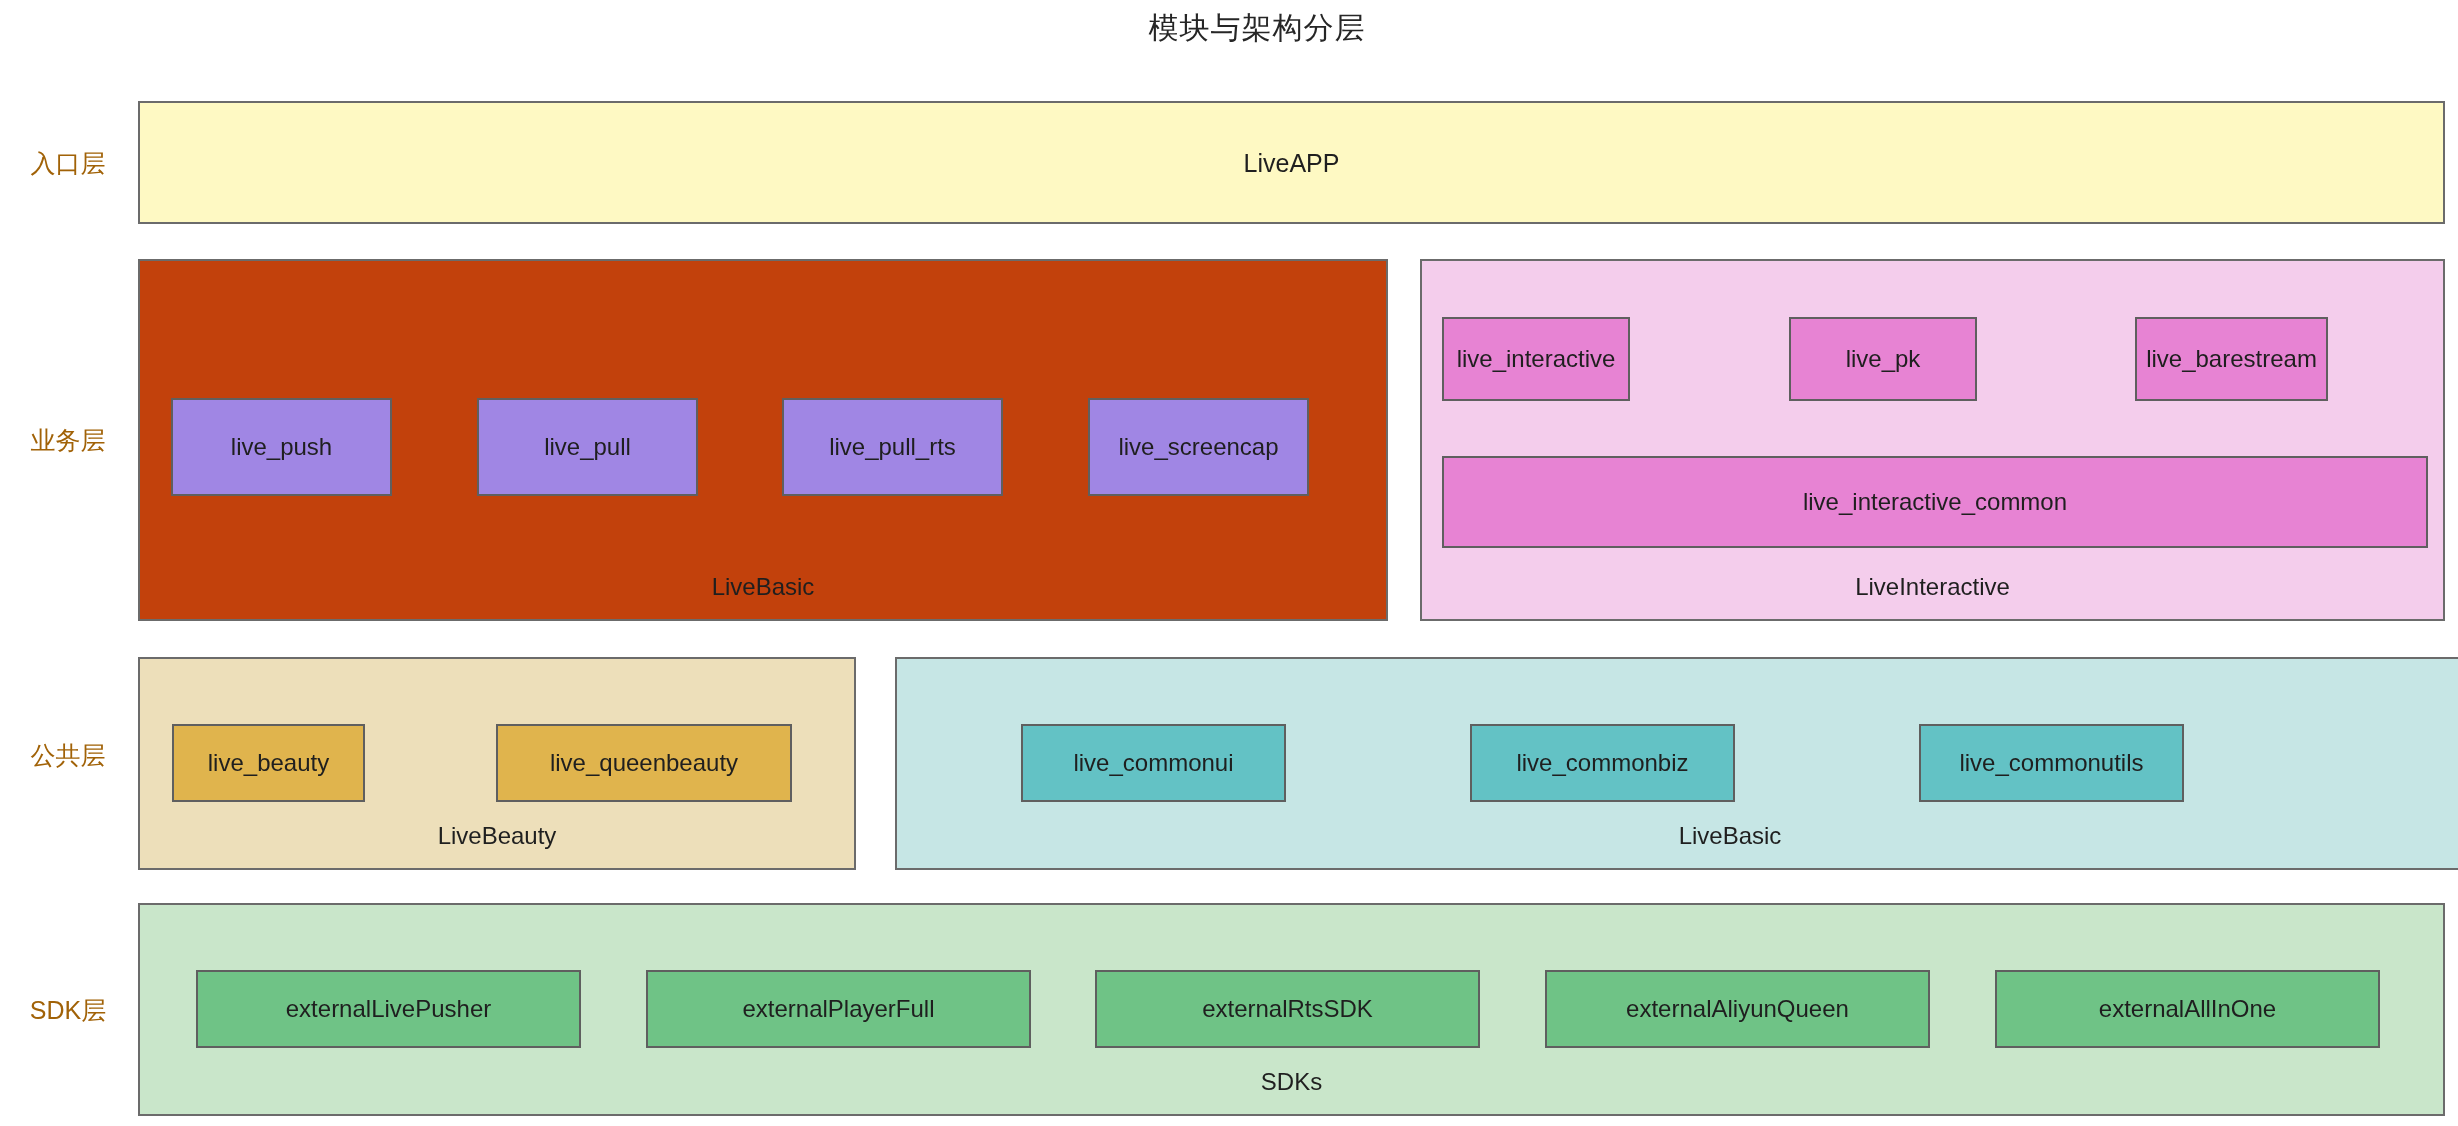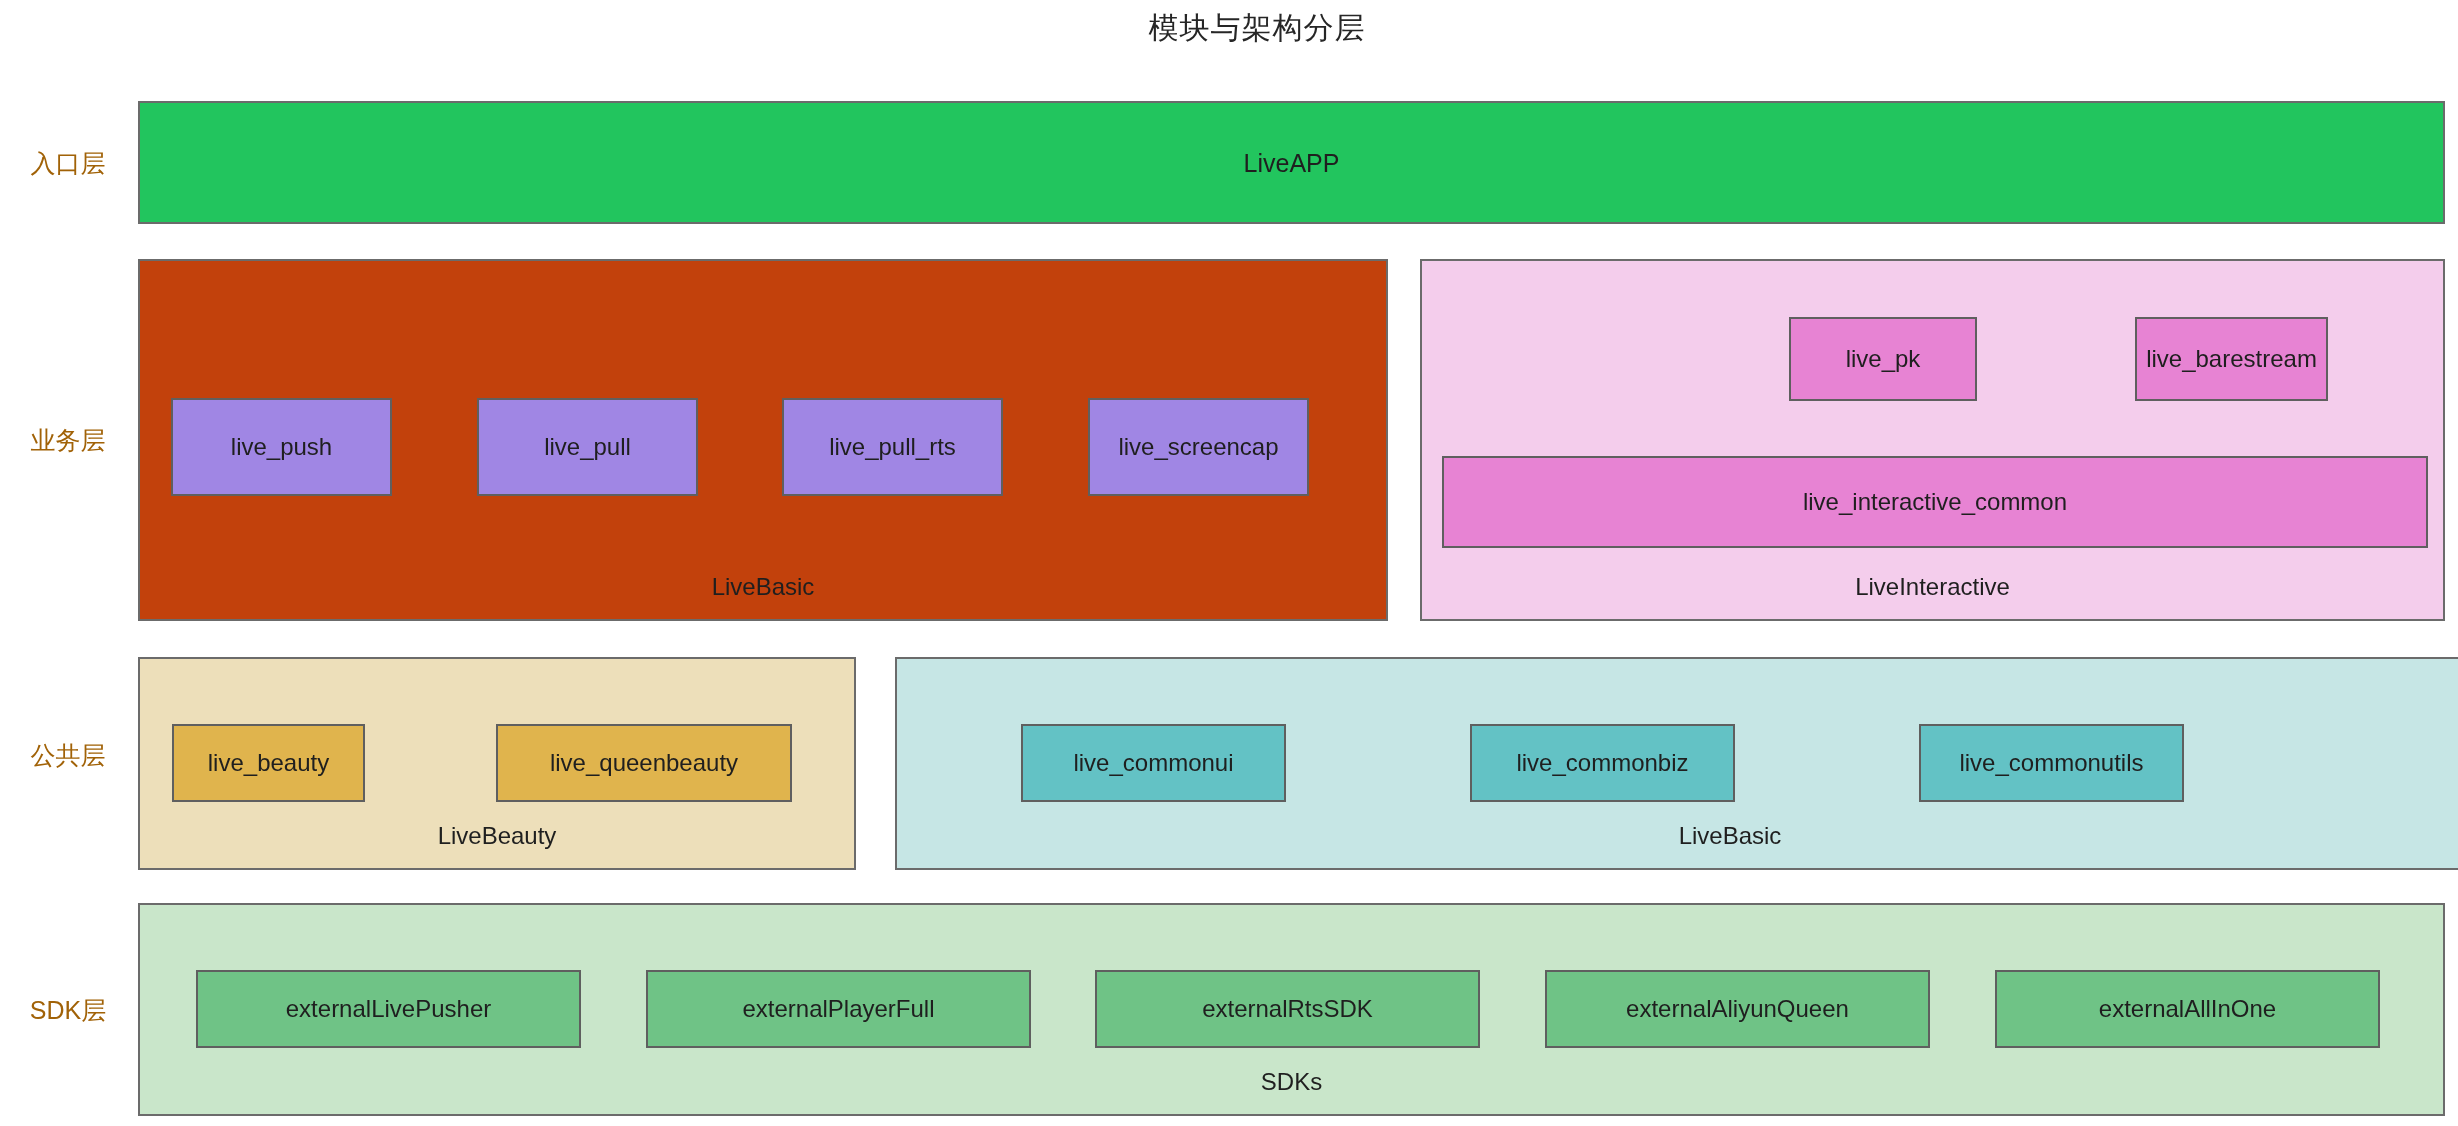--- a/index.html
+++ b/index.html
@@ -59,21 +59,21 @@
     display: flex;
     align-items: center;
     justify-content: center;
     font-size: 24px;
     color: #1f1f1f;
     text-align: center;
     line-height: 1.15;
   }
 
   
-  .g-entry   { background: #22c55e; }
+  .g-entry   { background: #fef9c3; }
   .g-basic   { background: #c2410c; }
   .n-basic   { background: #a086e4; }
   .g-inter   { background: #f4cdec; }
   .n-inter   { background: #e783d3; }
   .g-beauty  { background: #eddfba; }
   .n-beauty  { background: #e0b44d; }
   .g-common  { background: #c6e6e5; }
   .n-common  { background: #63c2c5; }
   .g-sdk     { background: #c9e6ca; }
   .n-sdk     { background: #6fc386; }
@@ -105,20 +105,23 @@
   </div>
   <div class="node n-basic" style="left:948px; top:137px; width:221px; height:98px;">
     <span>live_screencap</span>
   </div>
 
   <div class="group-caption" style="bottom:18px;">LiveBasic</div>
 </div>
 
 <div class="group g-inter" style="left:1420px; top:259px; width:1025px; height:362px;">
 
+  <div class="node n-inter" style="left:20px; top:56px; width:188px; height:84px;">
+    <span>live_interactive</span>
+  </div>
   <div class="node n-inter" style="left:367px; top:56px; width:188px; height:84px;">
     <span>live_pk</span>
   </div>
   <div class="node n-inter" style="left:713px; top:56px; width:193px; height:84px;">
     <span>live_barestream</span>
   </div>
 
   <div class="node n-inter" style="left:20px; top:195px; width:986px; height:92px;">
     <span>live_interactive_common</span>
   </div>

